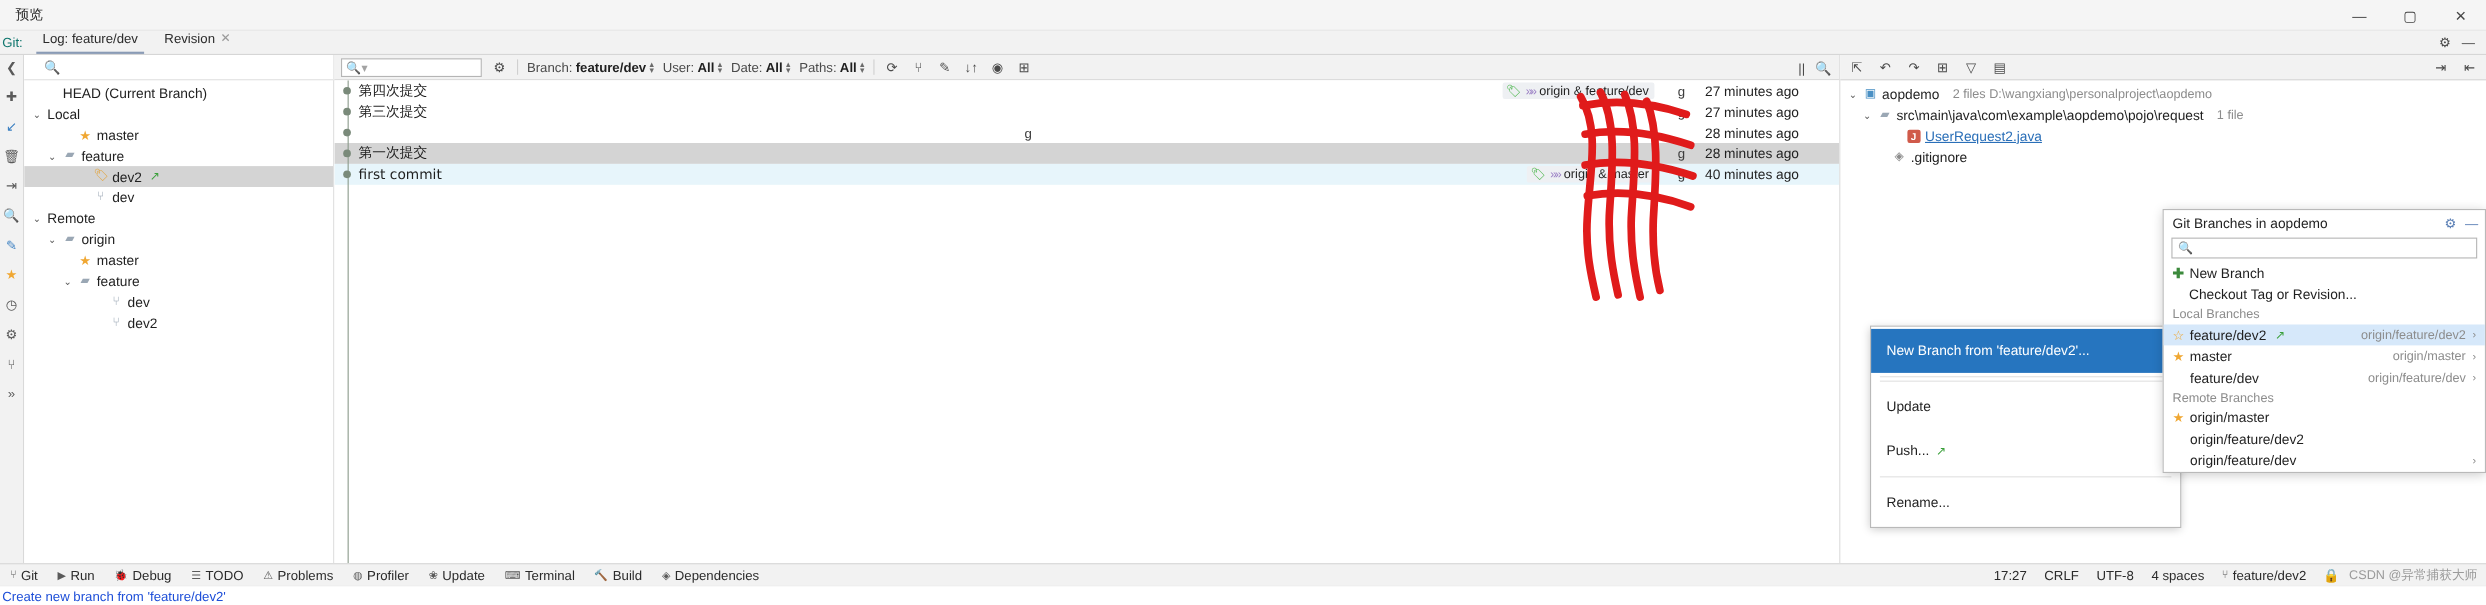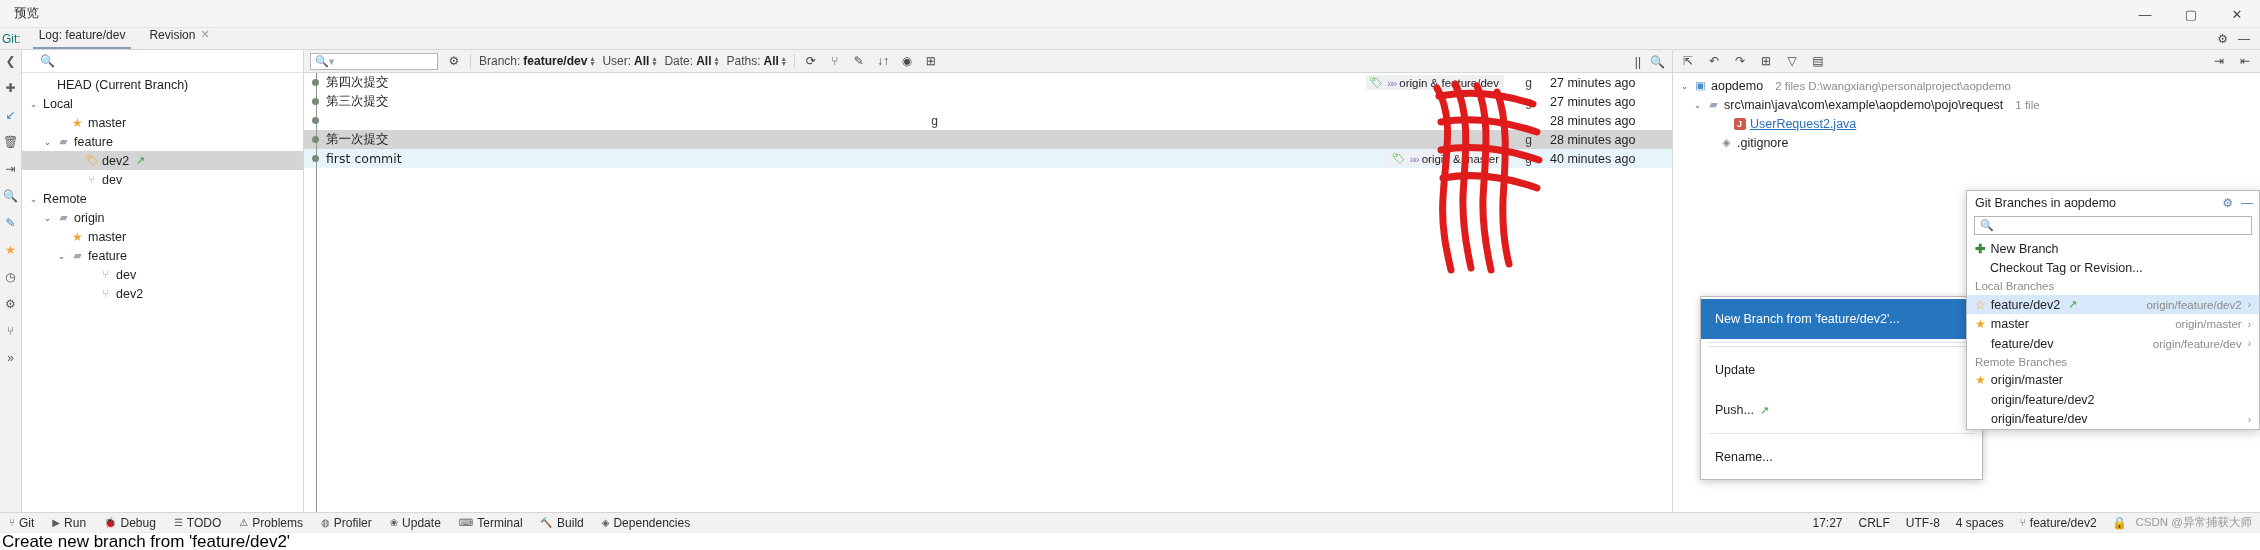--- a/index.html
+++ b/index.html
@@ -190,21 +190,21 @@
   }
   .sb-item{ display:flex; align-items:center; gap:4px; padding:0 9px; white-space:nowrap;}
   .sb-item .dot{ font-size:10px; color:#5a5a5a;}
   .statusbar .spacer{ flex:1;}
   .sb-right{ display:flex; align-items:center; gap:0;}
   .sb-right .sb-item{ padding:0 8px; }
   .watermark{ color:#9a9a9a; font-size:11.5px; padding-right:8px;}
 
   .msgline{
     position:absolute; left:0; right:0; bottom:0; height:18px; background:#fff;
-    display:flex; align-items:center; font-size:17px; color:#000000; padding-left:2px;
+    display:flex; align-items:center; font-size:12px; color:#1d4ed8; padding-left:2px;
     border-top:1px solid #ececec;
     margin-top:48px;
   }
 
   .chinese{ font-family:"DejaVu Sans", sans-serif; }
 </style>
 </head>
 <body>
 
 <div class="titlebar">

